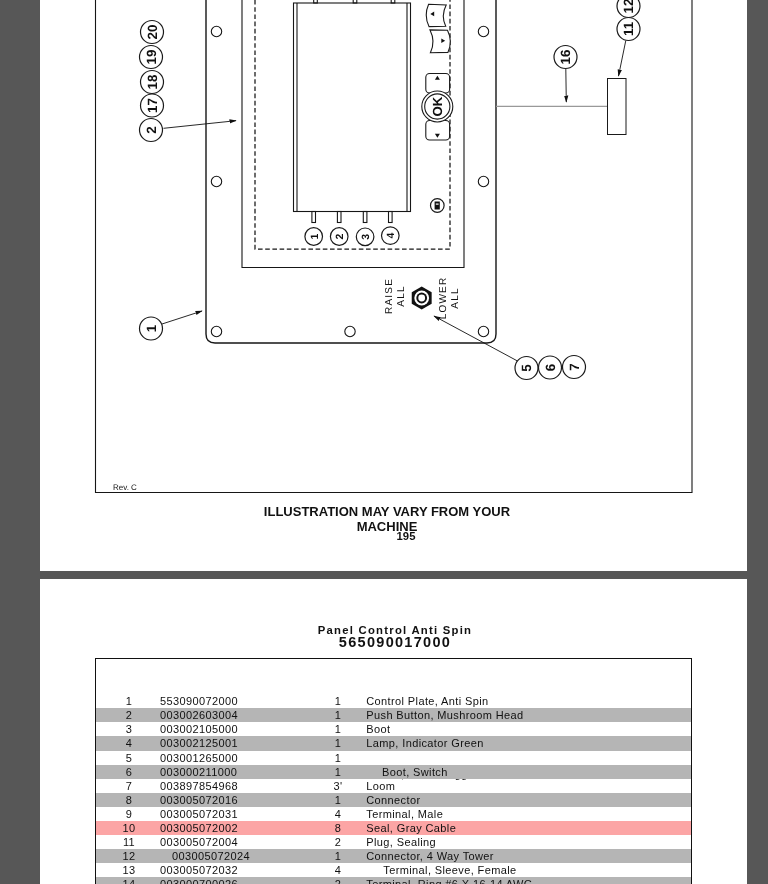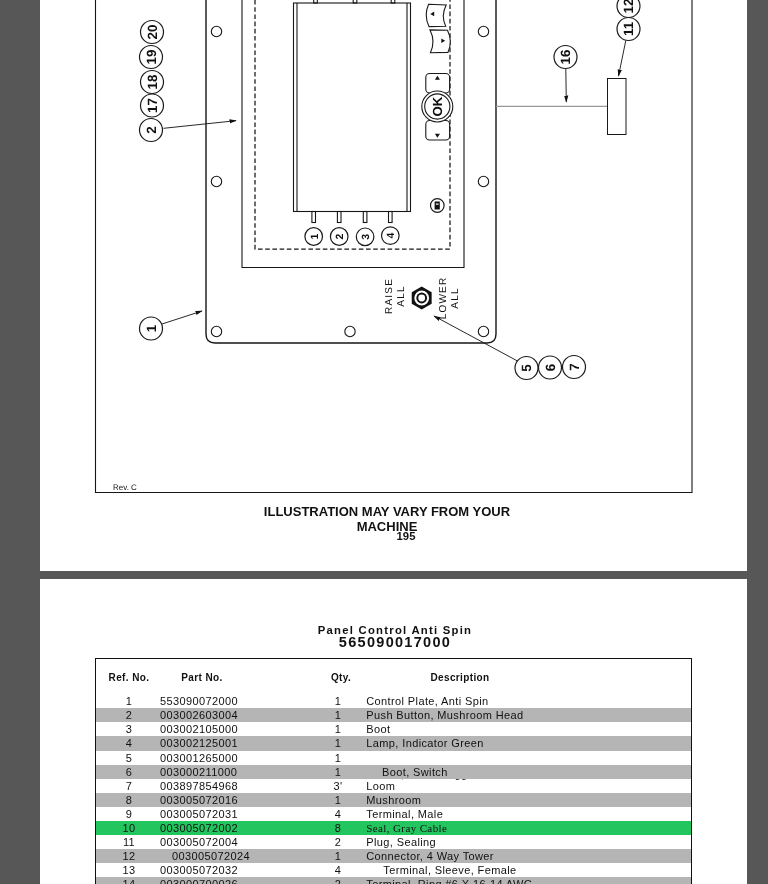--- a/index.html
+++ b/index.html
@@ -245,26 +245,20 @@
 
 <div class="abs" style="left:356px;top:530px;width:100px;text-align:center;font-size:11.3px;font-weight:bold;color:#111;">195</div>
 
 <div class="abs" style="left:295px;top:624px;width:200px;text-align:center;color:#111;">
   <div style="font-size:11.3px;font-weight:bold;line-height:12px;letter-spacing:1.25px;">Panel Control Anti Spin</div>
   <div style="font-size:14.5px;font-weight:bold;line-height:13px;letter-spacing:1.3px;">565090017000</div>
 </div>
 
 <div class="abs" style="left:95px;top:658px;width:595px;height:226px;border:1px solid #111;overflow:hidden;font-size:11px;letter-spacing:0.38px;color:#111;">
 
-  <div class="abs" style="left:0;top:13px;width:595px;height:13px;font-weight:bold;font-size:10px;">
-    <span class="abs" style="left:0;width:66px;text-align:center;">Ref. No.</span>
-    <span class="abs" style="left:76px;width:60px;text-align:center;">Part No.</span>
-    <span class="abs" style="left:215px;width:60px;text-align:center;">Qty.</span>
-    <span class="abs" style="left:314px;width:100px;text-align:center;">Description</span>
-  </div>
 
   <div class="abs" style="left:0;top:35.2px;width:595px;">
 
 <div style="position:relative;height:14.1px;line-height:14.1px;">
         <span style="position:absolute;left:0;width:66px;text-align:center;">1</span>
         <span style="position:absolute;left:64px;">553090072000</span>
         <span style="position:absolute;left:222px;width:40px;text-align:center;">1</span>
         <span style="position:absolute;left:270.3px;">Control Plate, Anti Spin</span>
       </div>
 
@@ -307,35 +301,35 @@
         <span style="position:absolute;left:0;width:66px;text-align:center;">7</span>
         <span style="position:absolute;left:64px;">003897854968</span>
         <span style="position:absolute;left:222px;width:40px;text-align:center;">3'</span>
         <span style="position:absolute;left:270.3px;">Loom</span>
       </div>
 
 <div style="position:relative;height:14.1px;line-height:14.1px;background:#b5b5b5;">
         <span style="position:absolute;left:0;width:66px;text-align:center;">8</span>
         <span style="position:absolute;left:64px;">003005072016</span>
         <span style="position:absolute;left:222px;width:40px;text-align:center;">1</span>
-        <span style="position:absolute;left:270.3px;">Mushroom</span>
+        <span style="position:absolute;left:270.3px;">Connector</span>
       </div>
 
 <div style="position:relative;height:14.1px;line-height:14.1px;">
         <span style="position:absolute;left:0;width:66px;text-align:center;">9</span>
         <span style="position:absolute;left:64px;">003005072031</span>
         <span style="position:absolute;left:222px;width:40px;text-align:center;">4</span>
         <span style="position:absolute;left:270.3px;">Terminal, Male</span>
       </div>
 
-<div style="position:relative;height:14.1px;line-height:14.1px;background:#22c55e;">
+<div style="position:relative;height:14.1px;line-height:14.1px;background:#fca5a5;">
         <span style="position:absolute;left:0;width:66px;text-align:center;">10</span>
         <span style="position:absolute;left:64px;">003005072002</span>
         <span style="position:absolute;left:222px;width:40px;text-align:center;">8</span>
-        <span style="position:absolute;left:270.3px;font-family:Liberation Serif, serif;">Seal, Gray Cable</span>
+        <span style="position:absolute;left:270.3px;">Seal, Gray Cable</span>
       </div>
 
 <div style="position:relative;height:14.1px;line-height:14.1px;">
         <span style="position:absolute;left:0;width:66px;text-align:center;">11</span>
         <span style="position:absolute;left:64px;">003005072004</span>
         <span style="position:absolute;left:222px;width:40px;text-align:center;">2</span>
         <span style="position:absolute;left:270.3px;">Plug, Sealing</span>
       </div>
 
 <div style="position:relative;height:14.1px;line-height:14.1px;background:#b5b5b5;">

